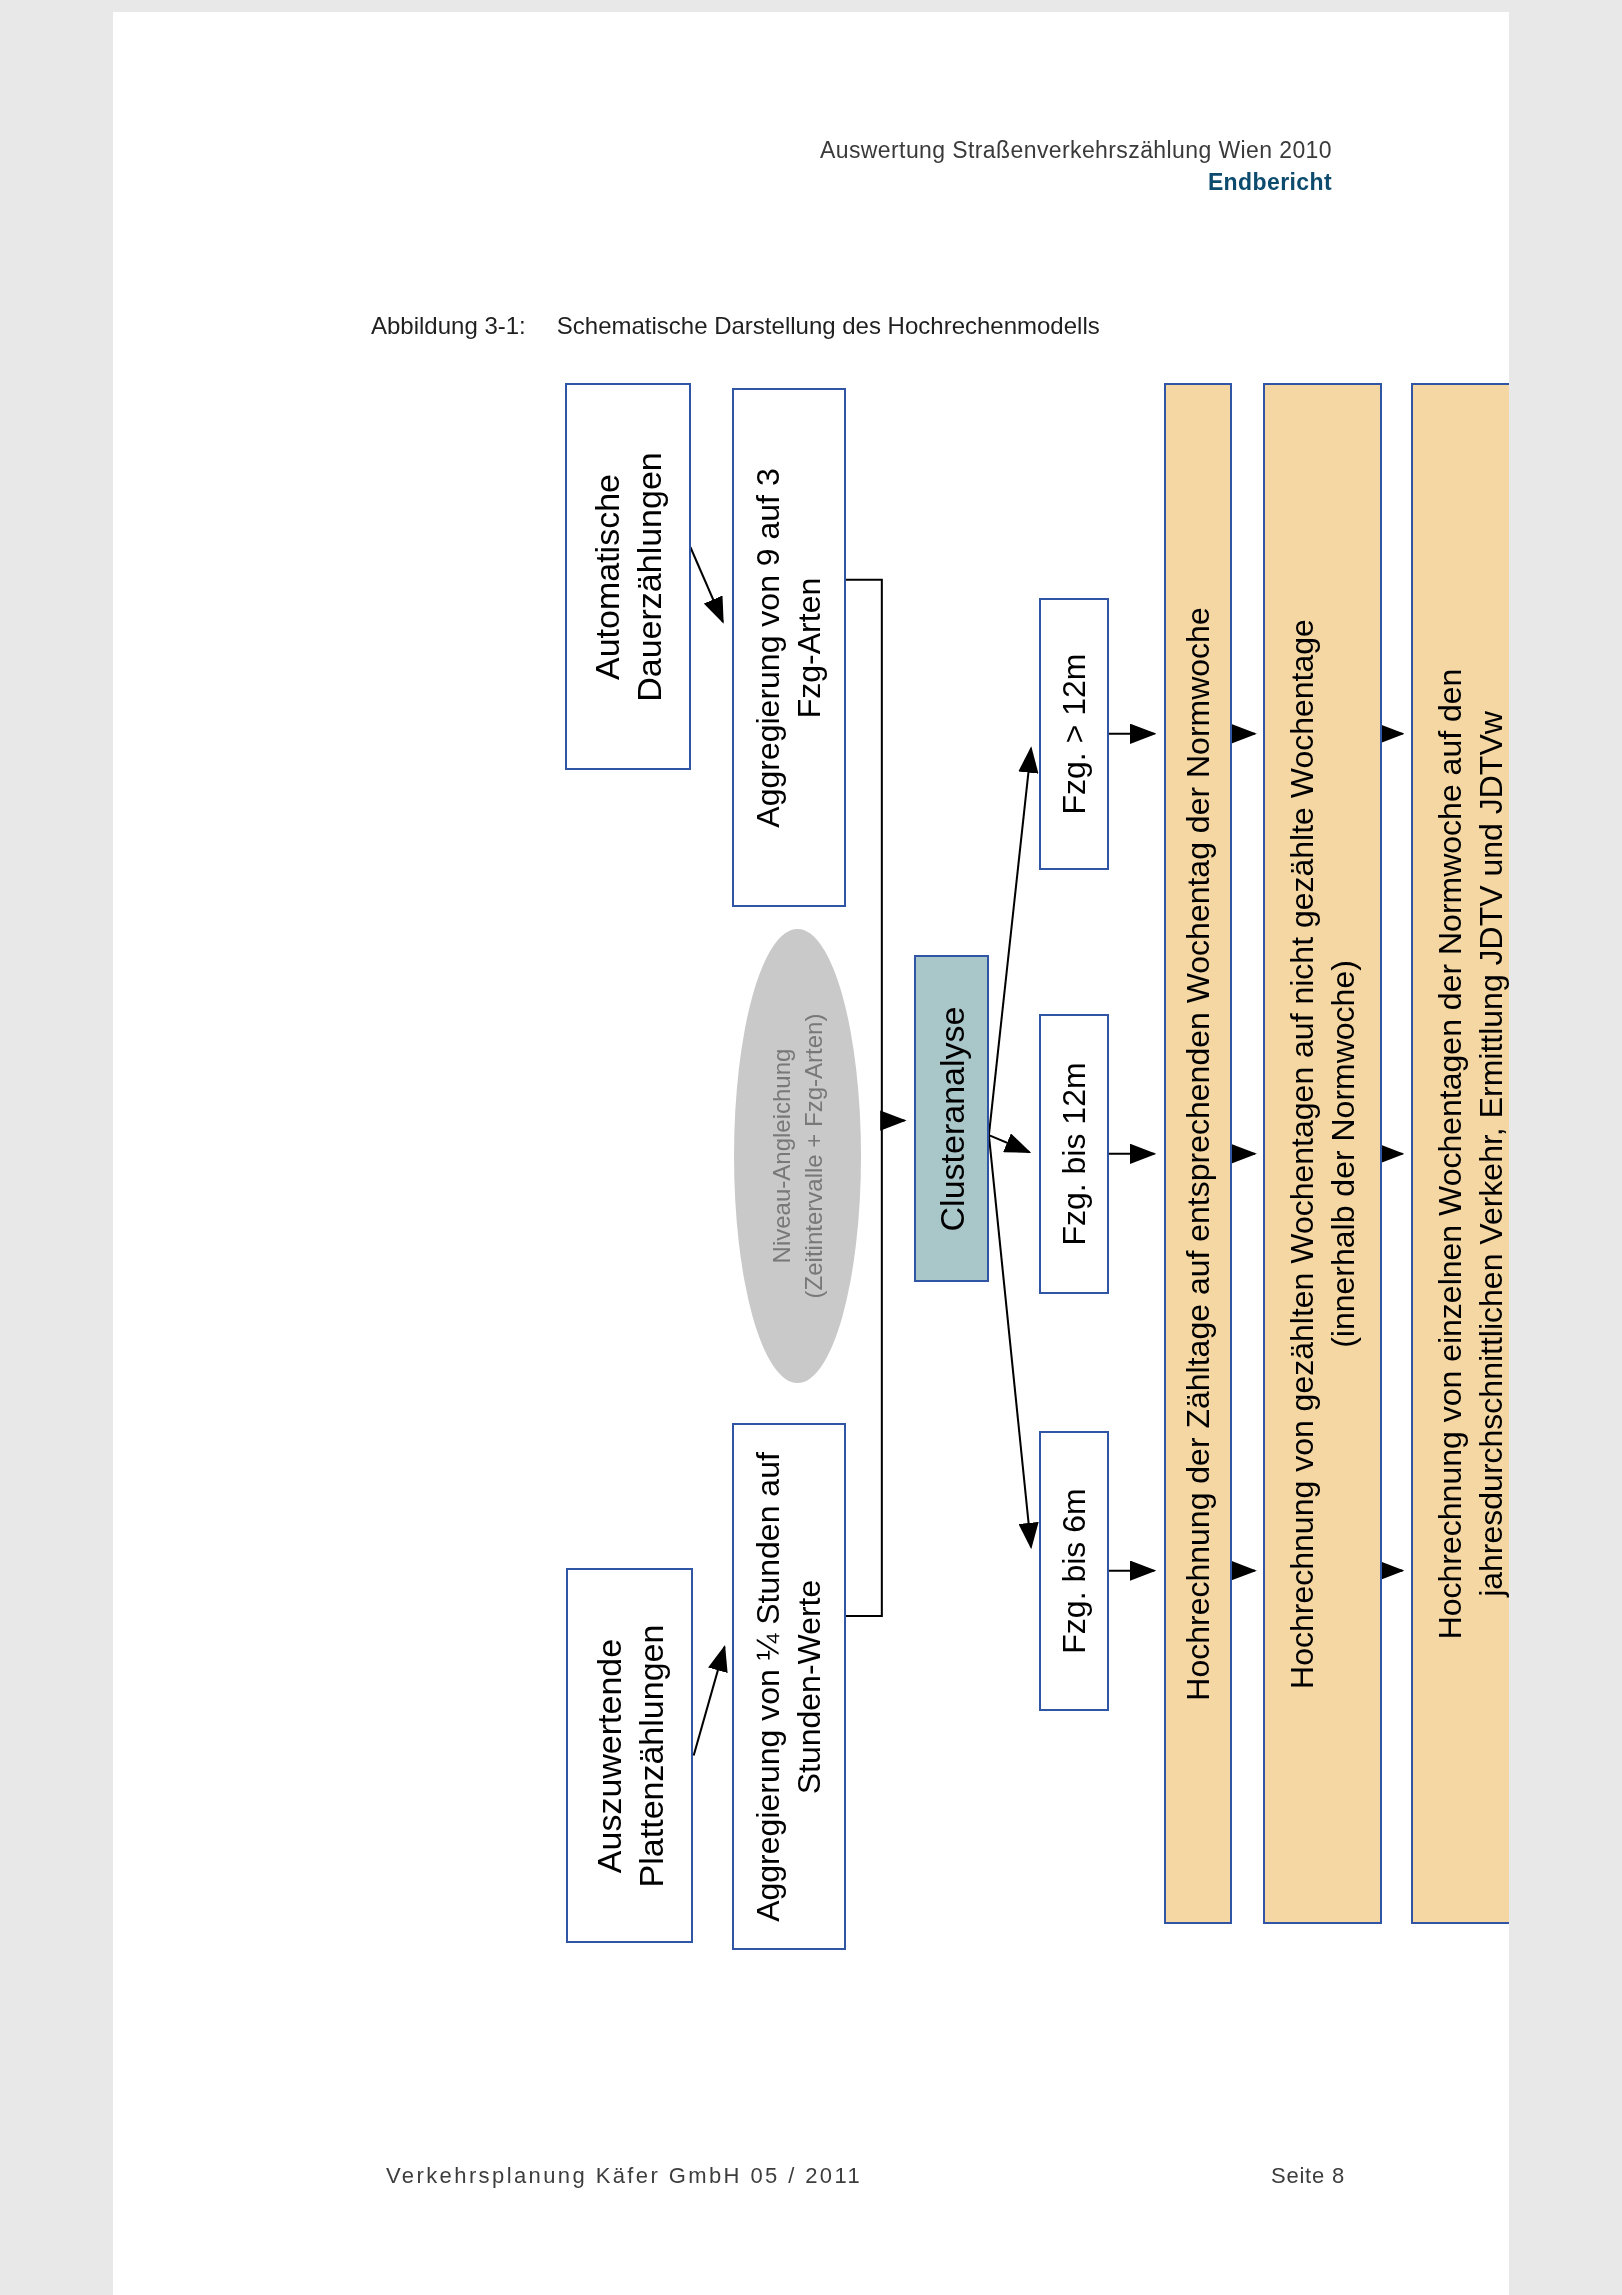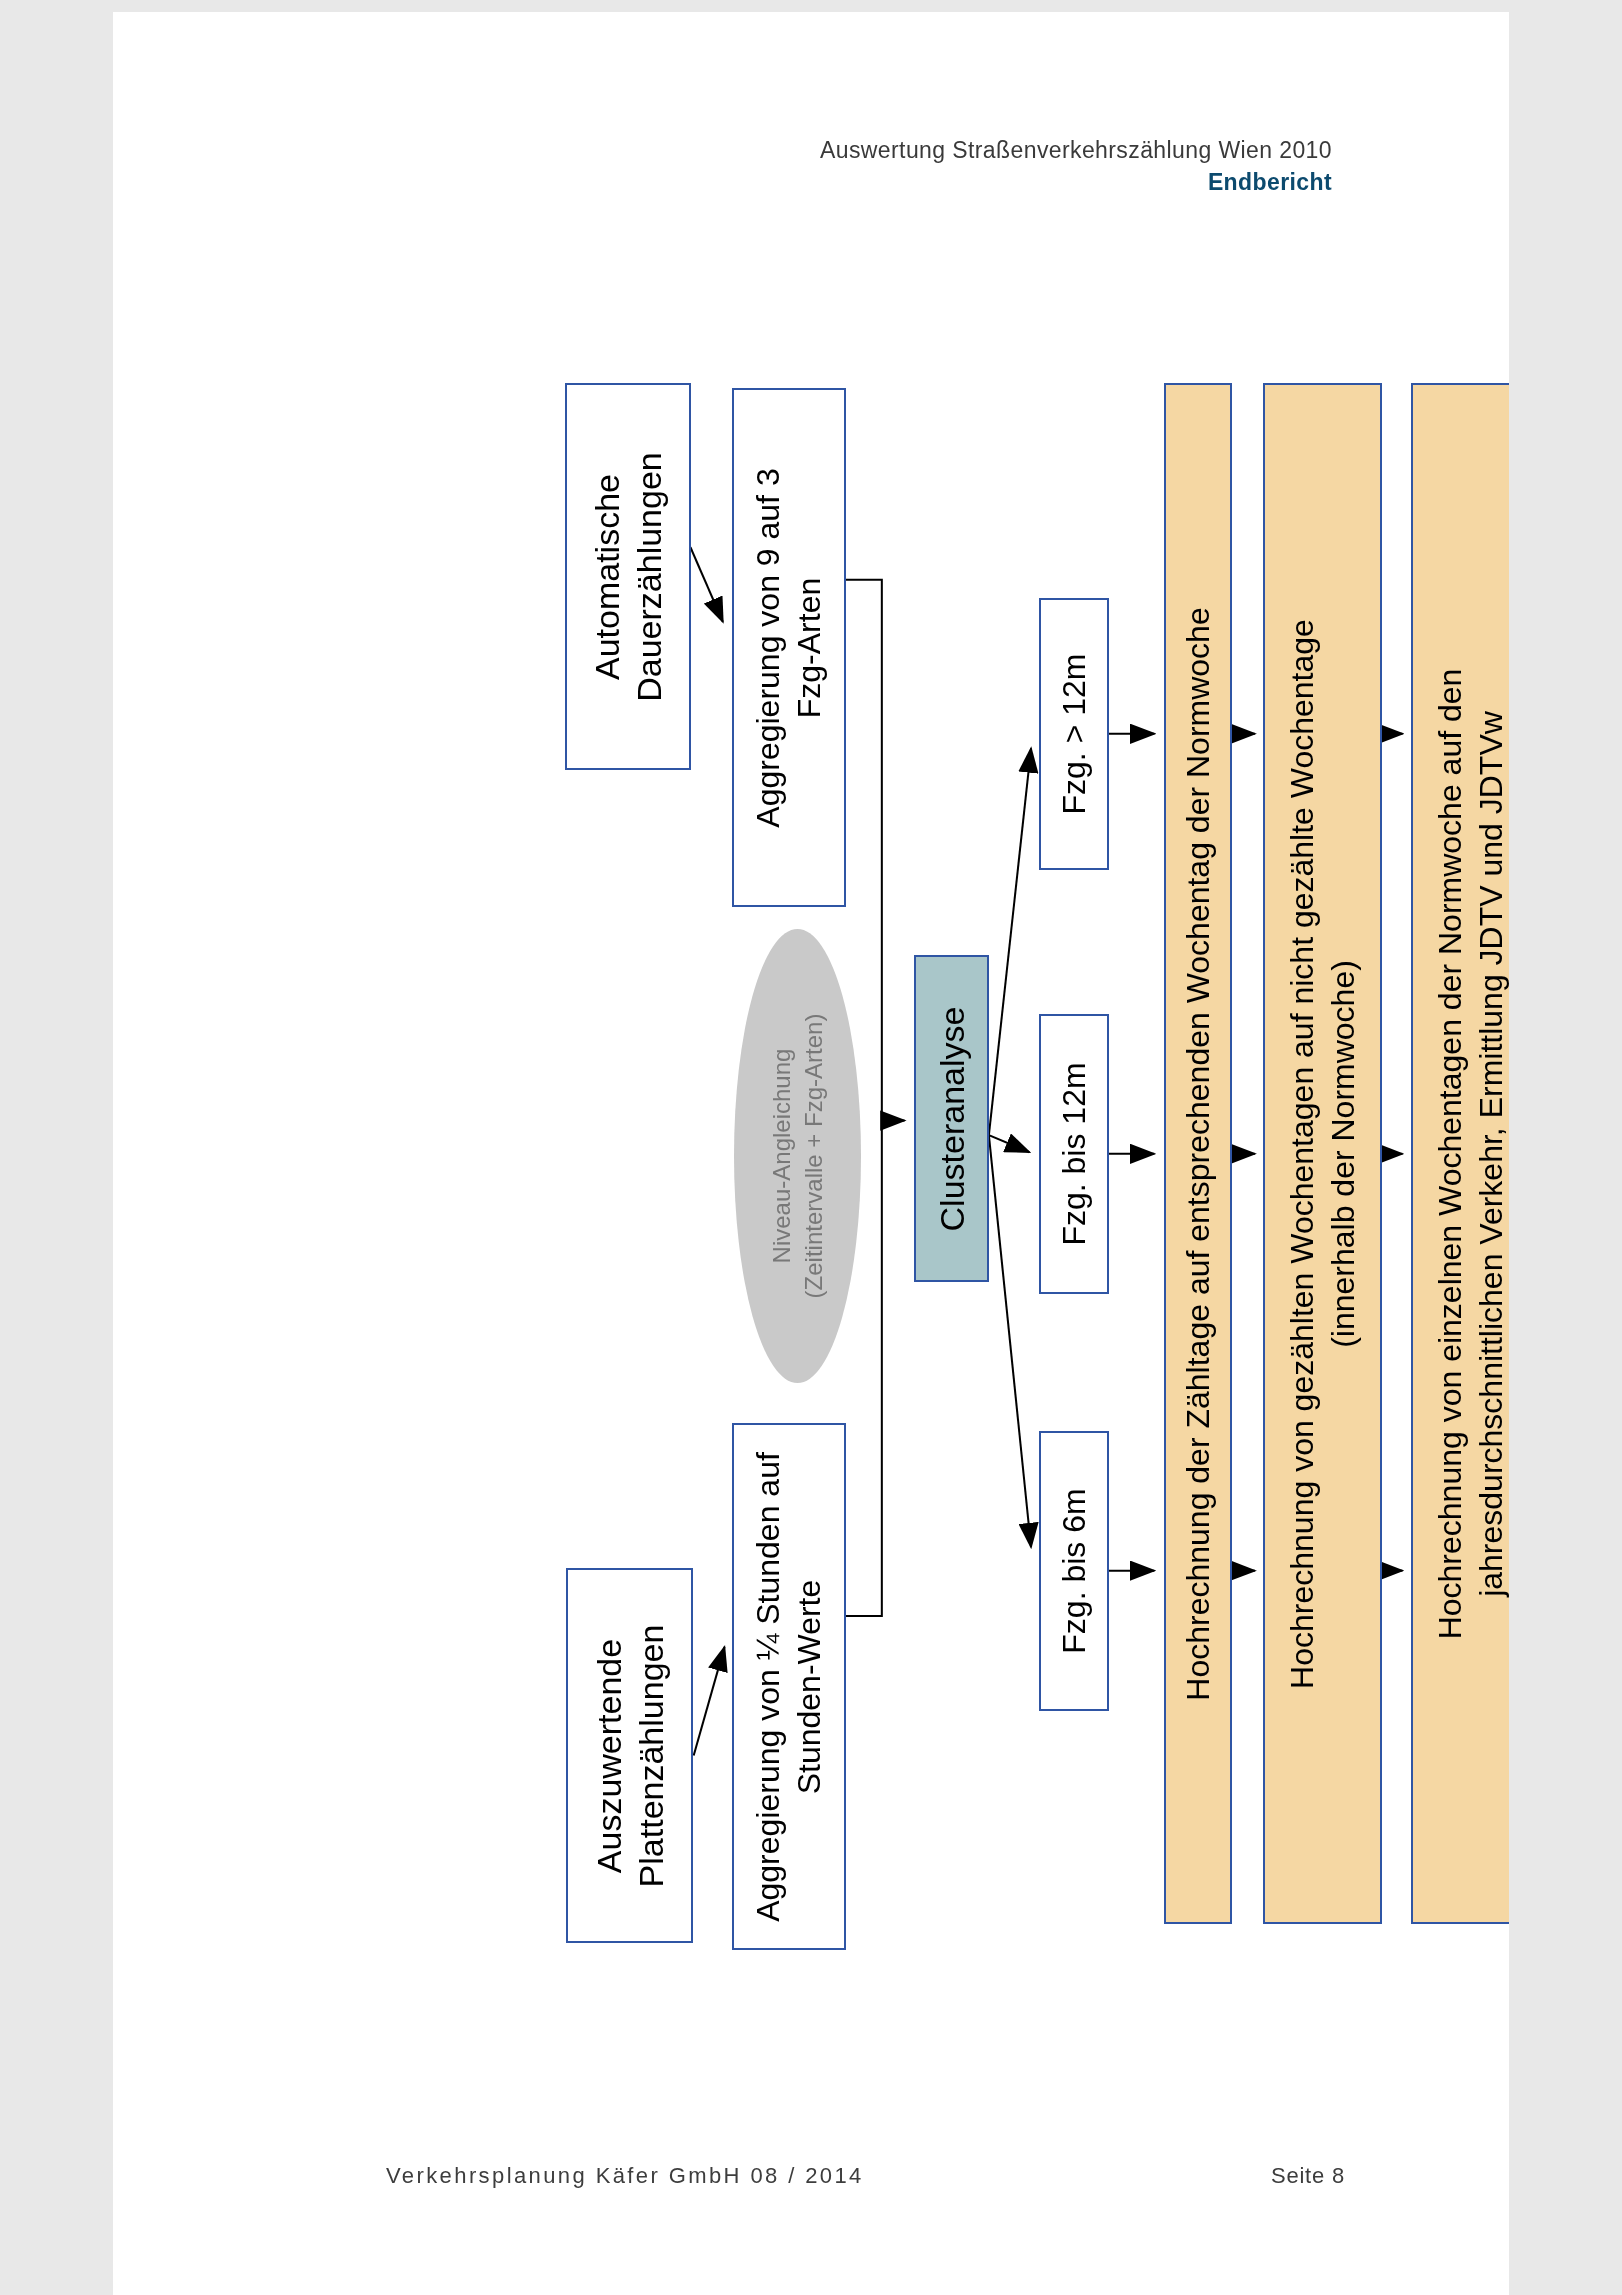--- a/index.html
+++ b/index.html
@@ -57,20 +57,24 @@
 </head>
 <body>
 
 <div class="page">
 
   <div class="hdr">
     <div>Auswertung Straßenverkehrszählung Wien 2010</div>
     <div class="sub">Endbericht</div>
   </div>
 
+  <div class="caption">
+    <span>Abbildung 3-1:</span>
+    <span>Schematische Darstellung des Hochrechenmodells</span>
+  </div>
 
   <div class="diagram">
 
     <svg class="wires" width="1622" height="2295" viewBox="0 0 2000 2830">
       <defs>
         <marker id="ah" markerWidth="13" markerHeight="10" refX="12" refY="5" orient="auto" markerUnits="strokeWidth">
           <path d="M0,0 L13,5 L0,10 z" fill="#000"></path>
         </marker>
       </defs>
       <g stroke="#000" stroke-width="2.5" fill="none">
@@ -173,18 +177,18 @@
     <div class="node" style="left:619px;top:1411px;width:114px;height:527px;">
       <div class="rot t40">
         <span class="line">Aggregierung von ¼ Stunden auf</span>
         <span class="line">Stunden-Werte</span>
       </div>
     </div>
 
   </div>
 
   <div class="ftr">
-    <span class="l">Verkehrsplanung Käfer GmbH  08 / 2014</span>
+    <span class="l">Verkehrsplanung Käfer GmbH  05 / 2011</span>
     <span class="r">Seite 8</span>
   </div>
 
 </div>
 
 
 </body></html>

